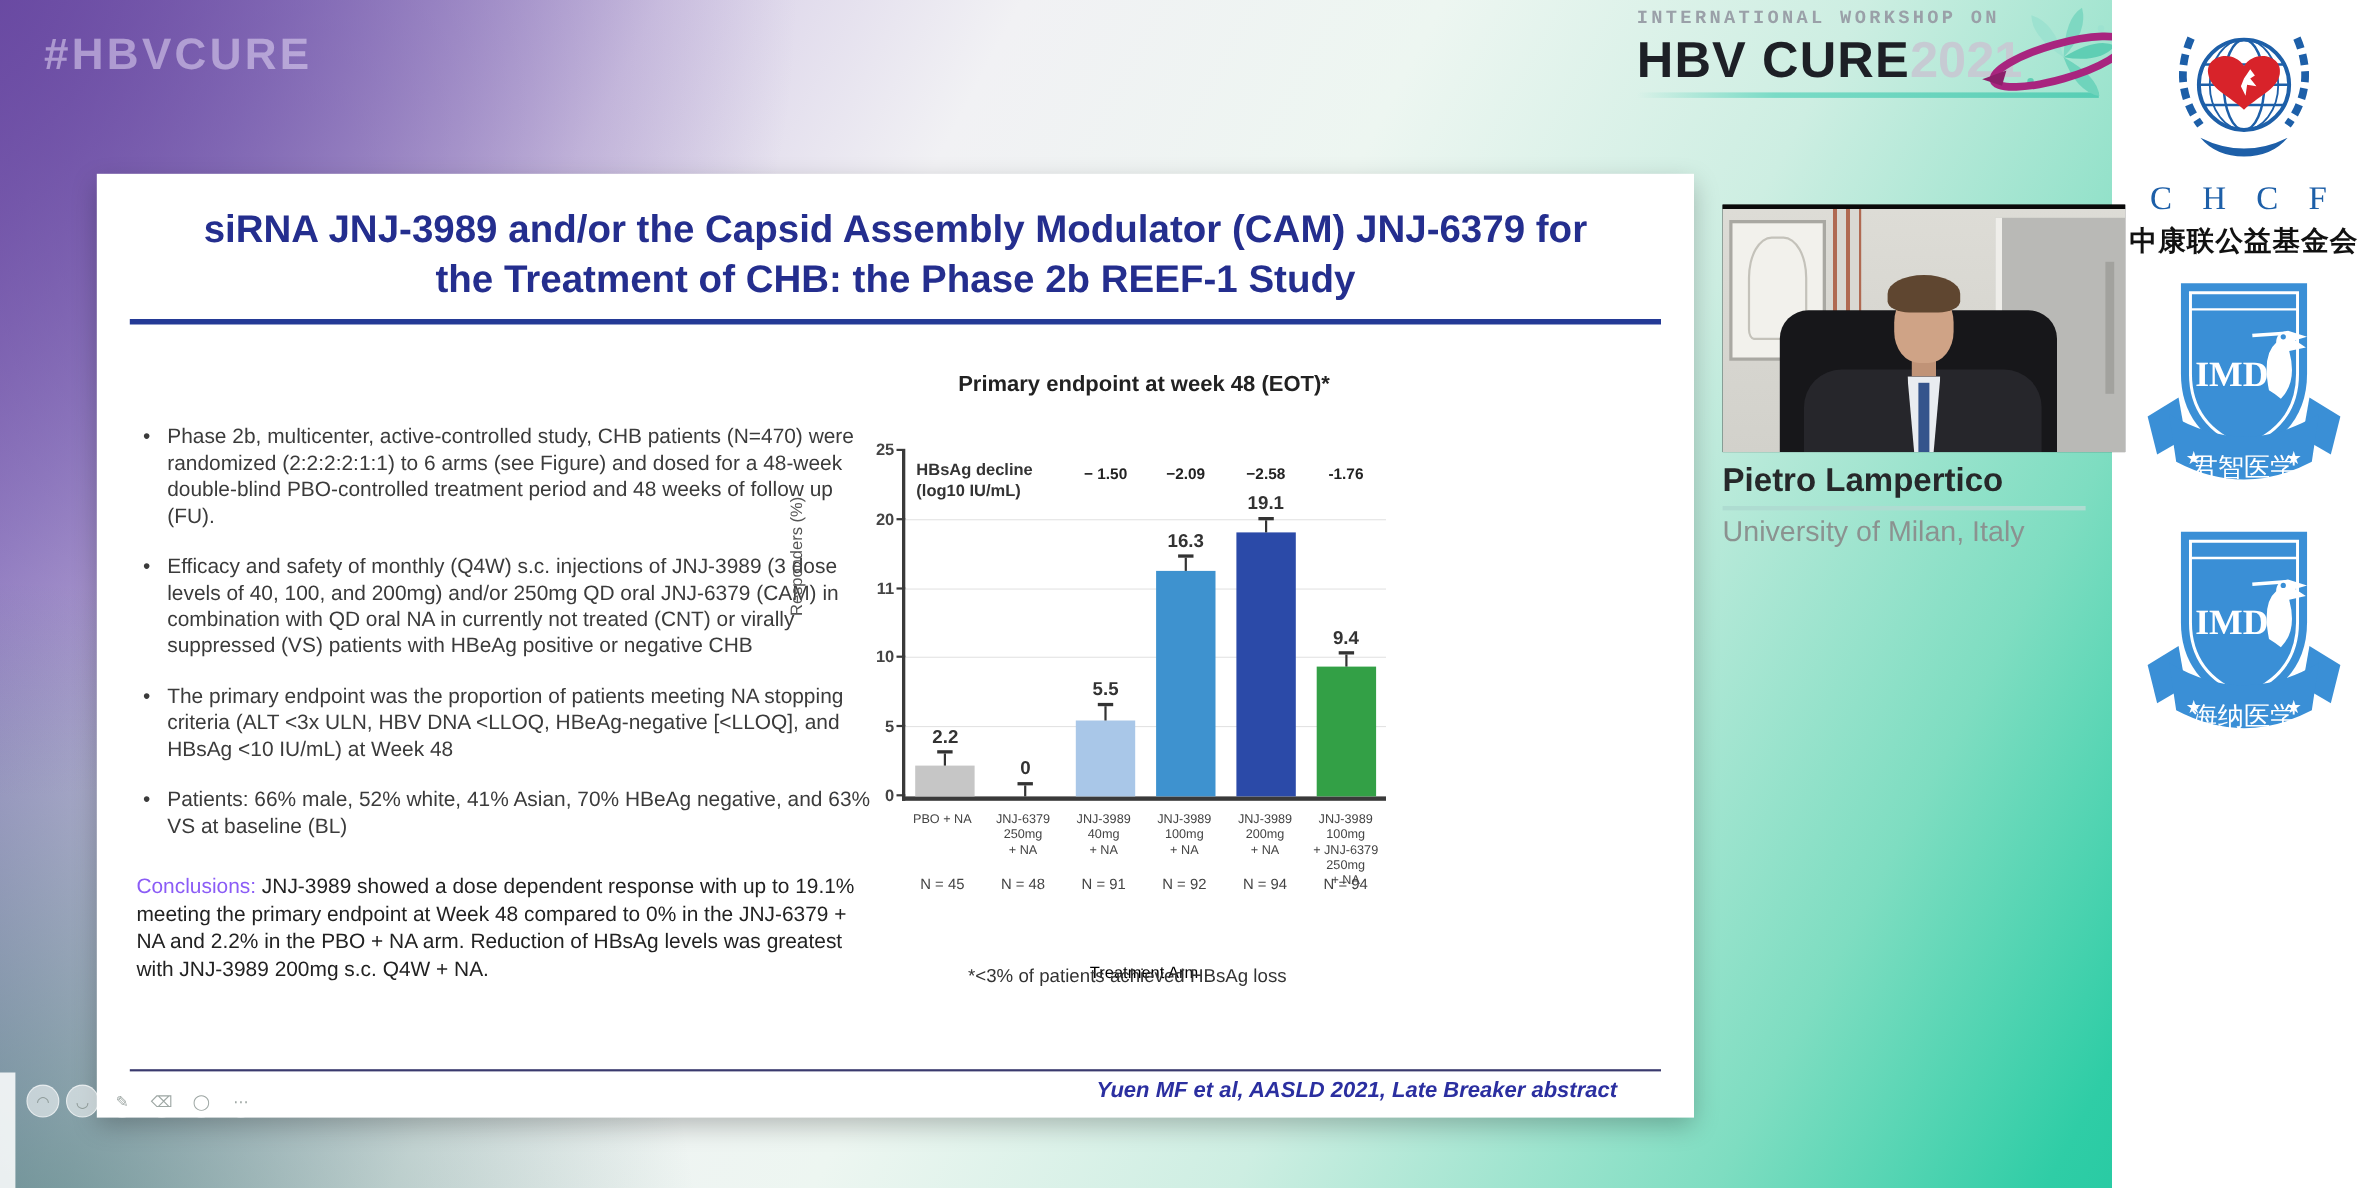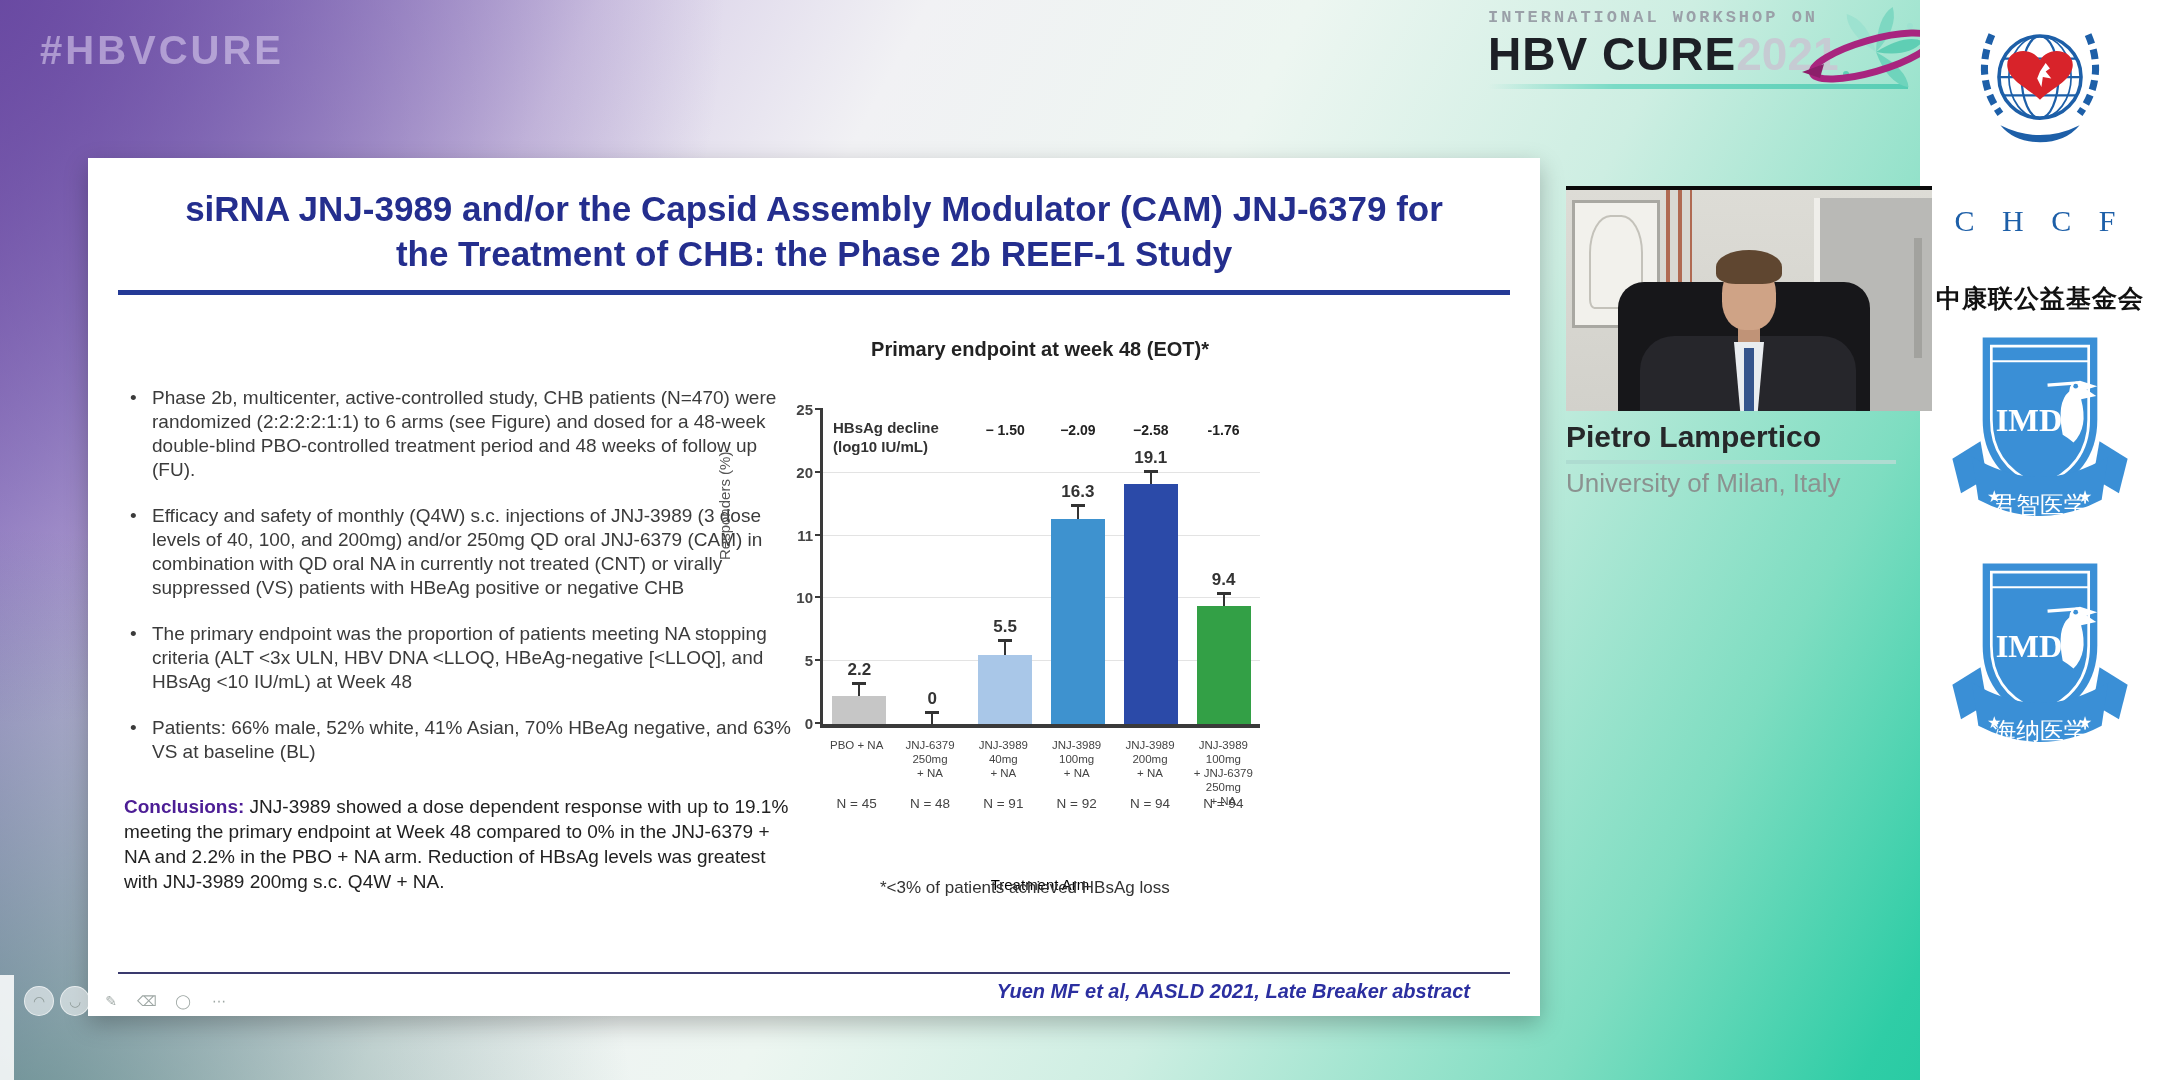--- a/index.html
+++ b/index.html
@@ -20,39 +20,39 @@
   .event-kicker{font-size:17px;letter-spacing:3px;color:#9aa0a8;font-weight:600;font-family:Liberation Mono, monospace;}
   .event-title-row{display:flex;align-items:baseline;gap:0;}
   .event-name{font-size:46px;font-weight:800;color:#1d2026;letter-spacing:1px;}
   .event-year{font-size:46px;font-weight:800;color:#c6cbd3;}
   .event-underline{position:absolute;left:0;top:76px;width:420px;height:5px;
     background:linear-gradient(90deg,rgba(122,219,198,0) 0%,#7adbc6 30%,#57cdb4 100%);}
   .event-flower{position:absolute;left:300px;top:-6px;}
 
   
   .right-col{position:absolute;left:1920px;top:0;width:240px;height:1080px;background:#ffffff;}
-  .logo-block{width:100%;display:flex;flex-direction:column;align-items:center;gap:40px;}
+  .logo-block{width:100%;display:flex;flex-direction:column;align-items:center;}
   .chcf-acronym{font-family:"Liberation Serif",serif;font-size:30px;color:#1d5fa8;letter-spacing:10px;margin-top:2px;}
   .chcf-chinese{font-size:25px;color:#111;font-weight:700;margin-top:4px;letter-spacing:1px;}
 
   
   .slide{position:absolute;left:88px;top:158px;width:1452px;height:858px;background:#ffffff;
     box-shadow:0 8px 22px rgba(0,0,0,0.25);}
   .slide-title{margin-top:28px;text-align:center;color:#242e8e;font-weight:800;
     font-size:35px;line-height:45px;}
   .title-rule{position:absolute;left:30px;top:132px;width:1392px;height:5px;background:#243a96;}
 
   .bullets{position:absolute;left:36px;top:228px;width:668px;color:#3b3b3b;
     font-size:19px;line-height:24px;}
   .bullet{position:relative;padding-left:28px;margin-bottom:22px;}
   .bullet::before{content:"•";position:absolute;left:6px;top:0;color:#3b3b3b;}
   .u{}
   .conclusions{position:absolute;left:36px;top:636px;width:676px;font-size:19px;
     line-height:25px;color:#222;}
-  .conclusions .label{color:#4c1d95;font-weight:700;}
+  .conclusions .label{color:#8b5cf6;font-weight:400;}
 
   
   .chart{position:absolute;left:632px;top:172px;width:720px;height:600px;}
   .chart-title{position:absolute;left:100px;top:8px;width:440px;text-align:center;
     font-size:20px;font-weight:800;color:#222;}
   .plot{position:absolute;left:100px;top:80px;width:440px;height:318px;
     border-left:3px solid #3a3a3a;border-bottom:4px solid #3a3a3a;}
   .gridline{position:absolute;left:0;width:100%;height:1px;background:#e3e3e3;}
   .ytick{position:absolute;left:-40px;width:30px;text-align:right;font-size:15px;
     font-weight:700;color:#444;transform:translateY(8px);}

